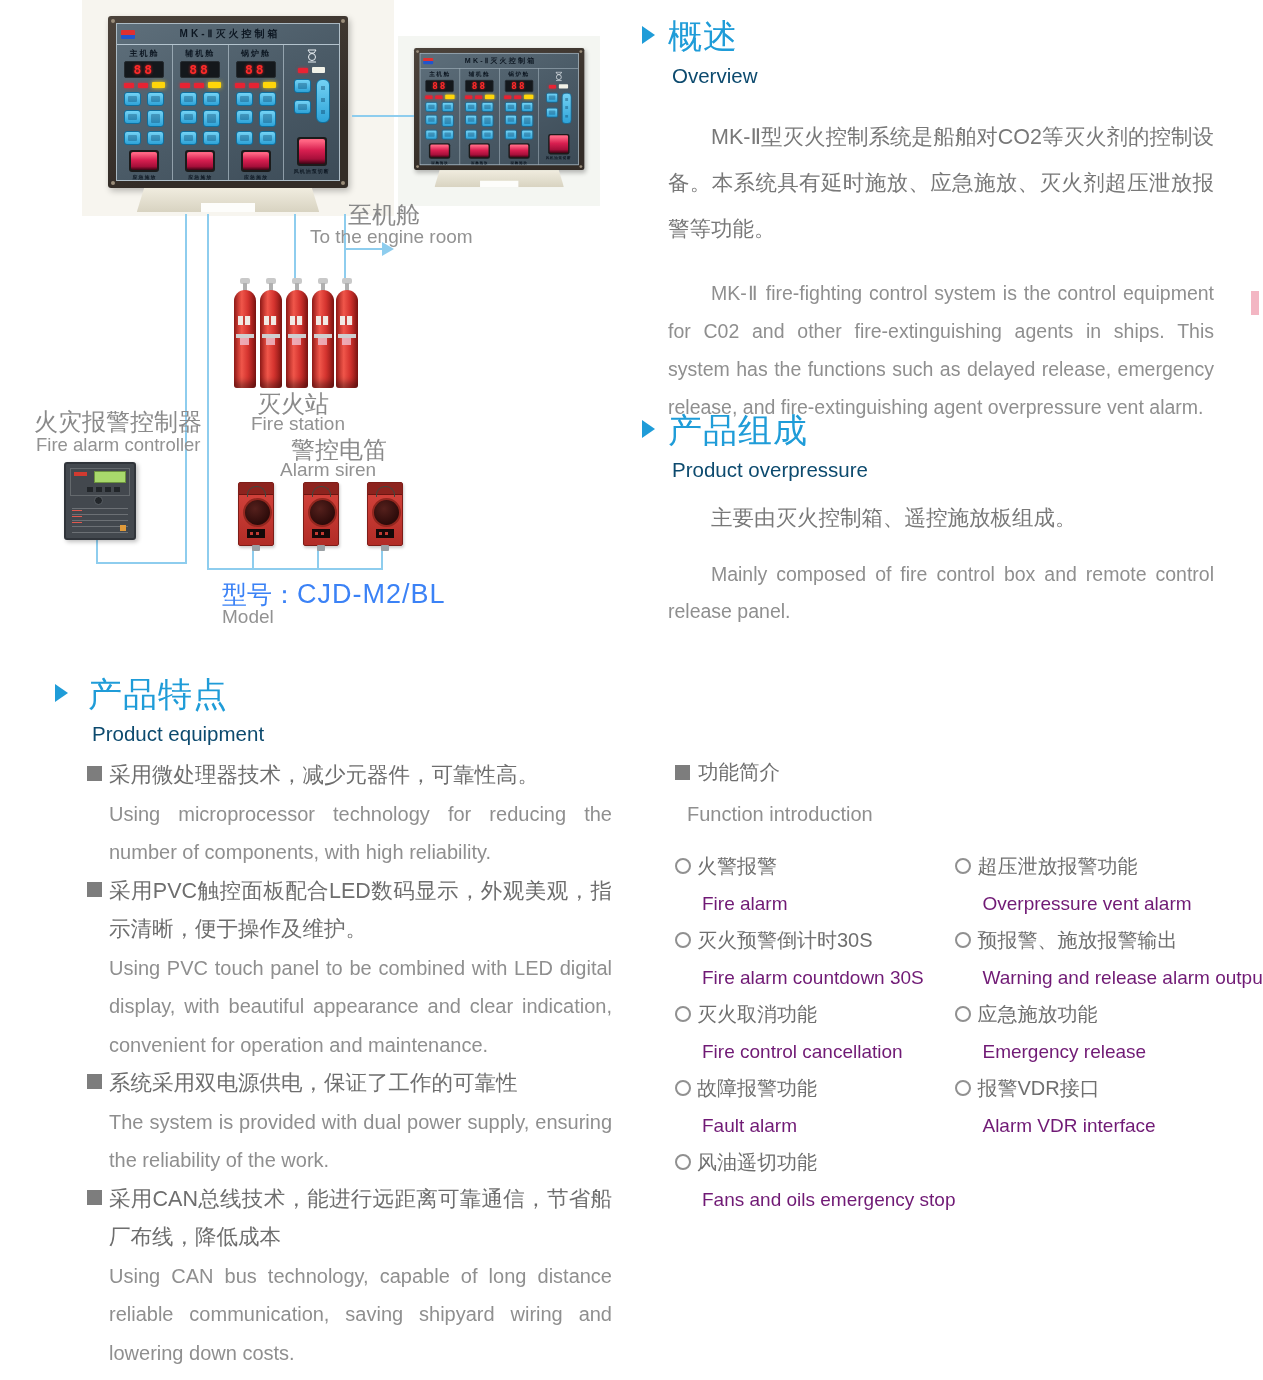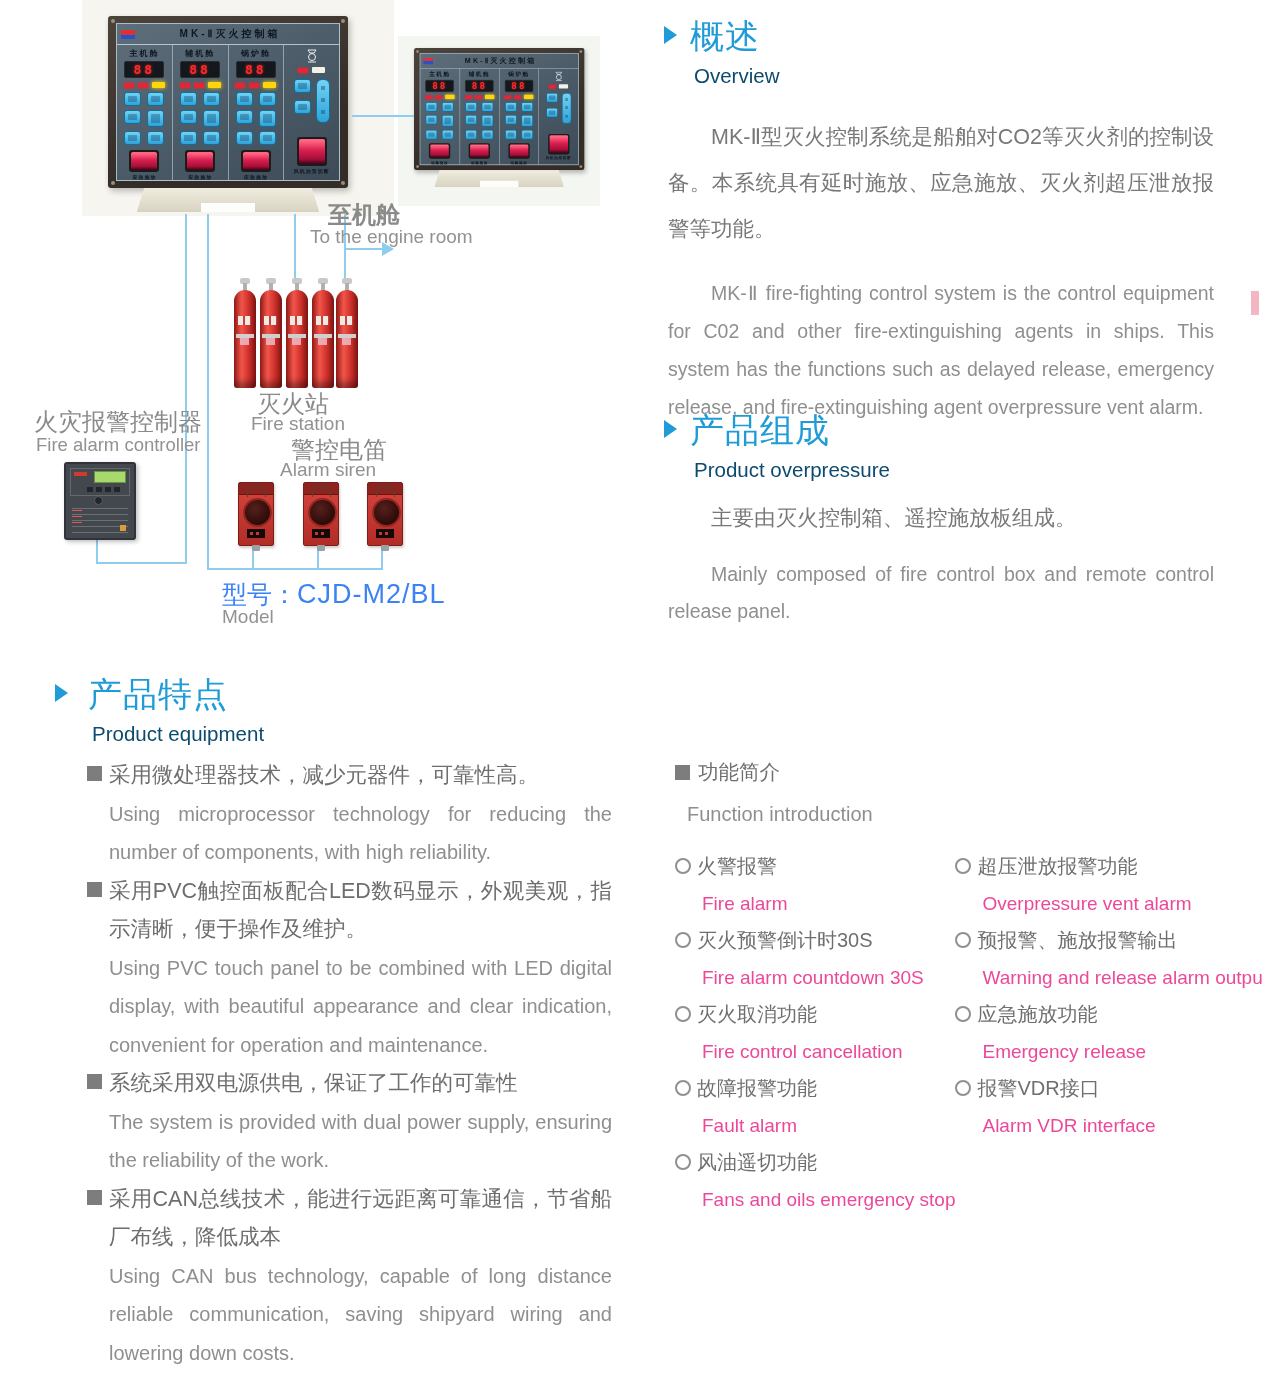--- a/index.html
+++ b/index.html
@@ -106,21 +106,21 @@
   .siren-stub{position:absolute;left:13px;bottom:-6px;width:8px;height:6px;background:#9aa0a4;border-radius:1px;}
 
   
   .lbl-zh{position:absolute;font-size:24px;color:#8a8a8a;white-space:nowrap;}
   .lbl-en{position:absolute;font-size:19px;color:#929292;white-space:nowrap;}
   .model-line{position:absolute;font-size:25px;color:#3b82f6;white-space:nowrap;}
   .model-line .model-val{font-size:27px;letter-spacing:1px;}
 
   
   .sec{position:absolute;}
-  .sec-head{position:relative;margin-left:22px;}
+  .sec-head{position:relative;}
   .tri{position:absolute;left:-26px;top:12px;width:0;height:0;border-top:9px solid transparent;
        border-bottom:9px solid transparent;border-left:13px solid #1f9cd8;}
   .sec-title-zh{font-size:34px;color:#1f9cd8;letter-spacing:1px;}
   .sec-title-en{font-size:20.5px;color:#0c4a6e;margin:4px 0 0 4px;}
   .para-zh{margin:26px 0 0 0;font-size:21.5px;line-height:46px;color:#787878;
        text-indent:2em;text-align:justify;}
   .para-en{margin:22px 0 0 0;font-size:19.5px;line-height:38px;color:#8f8f8f;
        text-indent:2.2em;text-align:justify;}
   .sec.composition .para-zh{margin-top:16px;line-height:40px;}
   .sec.composition .para-en{margin-top:18px;line-height:37px;}
@@ -134,21 +134,21 @@
   
   .func-head{font-size:20.5px;color:#6f6f6f;display:flex;align-items:center;}
   .func-sq{display:inline-block;width:15px;height:15px;background:#7d7d7d;margin-right:8px;}
   .func-sub{font-size:20px;color:#8f8f8f;margin:17px 0 0 12px;}
   .func-cols{display:flex;margin-top:22px;}
   .func-col-l{width:287px;}
   .func-col-r{flex:1;}
   .fn-zh{font-size:20px;line-height:37px;color:#6f6f6f;white-space:nowrap;}
   .circ{display:inline-block;width:12px;height:12px;border:2px solid #909090;border-radius:50%;
        margin-right:6px;vertical-align:-1px;background:#fff;}
-  .fn-en{font-size:19px;line-height:37px;color:#ec4899;padding-left:27px;white-space:nowrap;}
+  .fn-en{font-size:19px;line-height:37px;color:#701a75;padding-left:27px;white-space:nowrap;}
 
   .edge-tab{position:absolute;background:#f3b6c3;}
 </style>
 </head>
 <body>
 
 <div class="page">
 
   <div class="photo-bg" style="left:82px;top:0;width:312px;height:216px;"></div>
   <div class="photo-bg small" style="left:398px;top:36px;width:202px;height:170px;"></div>
@@ -478,21 +478,21 @@
       <span class="siren-plate"></span>
       <span class="siren-stub"></span>
   </div>
   <div class="siren" style="left:367px;top:482px;">
     <span class="siren-top"></span>
       <span class="siren-horn"></span>
       <span class="siren-plate"></span>
       <span class="siren-stub"></span>
   </div>
 
-  <div class="lbl-zh" style="left:328px;top:199px;font-weight:bold;">至机舱</div>
+  <div class="lbl-zh" style="left:348px;top:199px;">至机舱</div>
   <div class="lbl-en" style="left:310px;top:226px;">To the engine room</div>
 
   <div class="lbl-zh" style="left:257px;top:388px;">灭火站</div>
   <div class="lbl-en" style="left:251px;top:413px;">Fire station</div>
 
   <div class="lbl-zh" style="left:274px;top:434px;margin-left:17px;">警控电笛</div>
   <div class="lbl-en" style="left:280px;top:459px;">Alarm siren</div>
 
   <div class="lbl-zh" style="left:34px;top:406px;">火灾报警控制器</div>
   <div class="lbl-en" style="left:36px;top:434px;font-size:18.5px;">Fire alarm controller</div>

